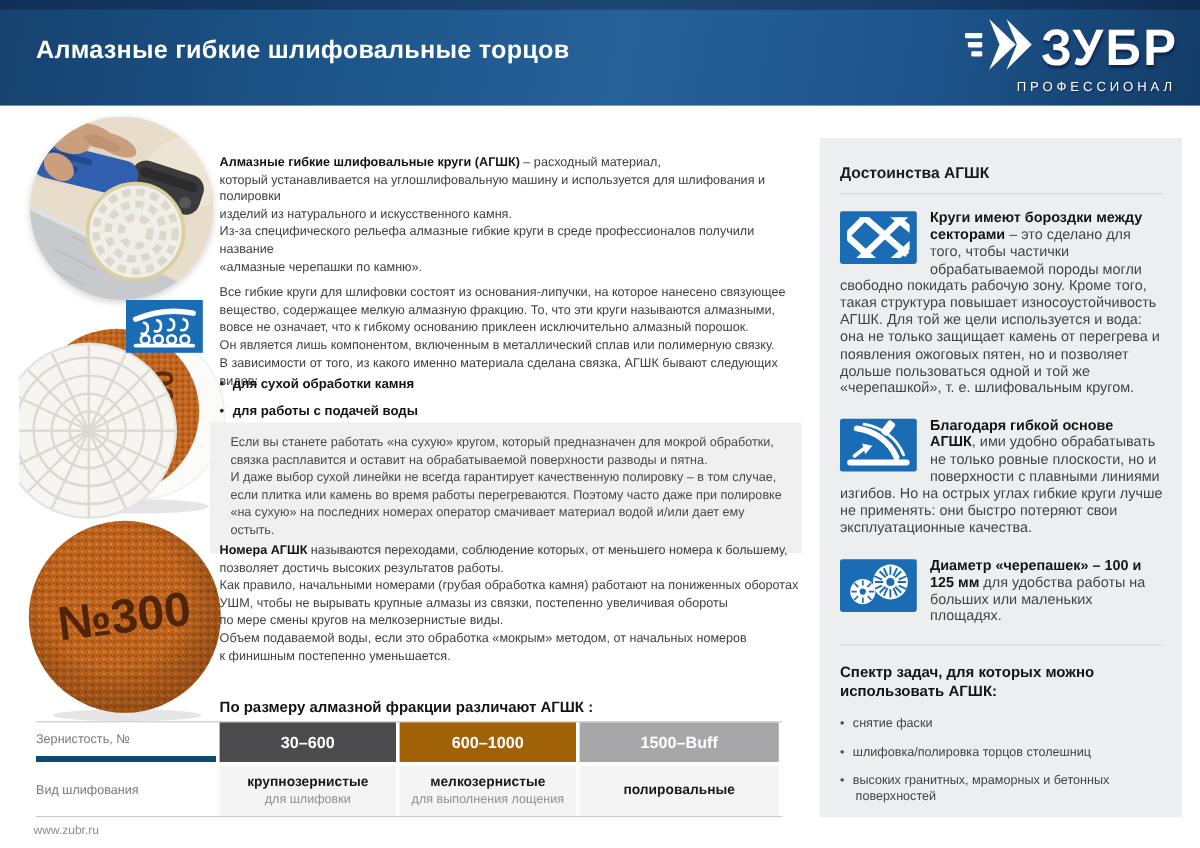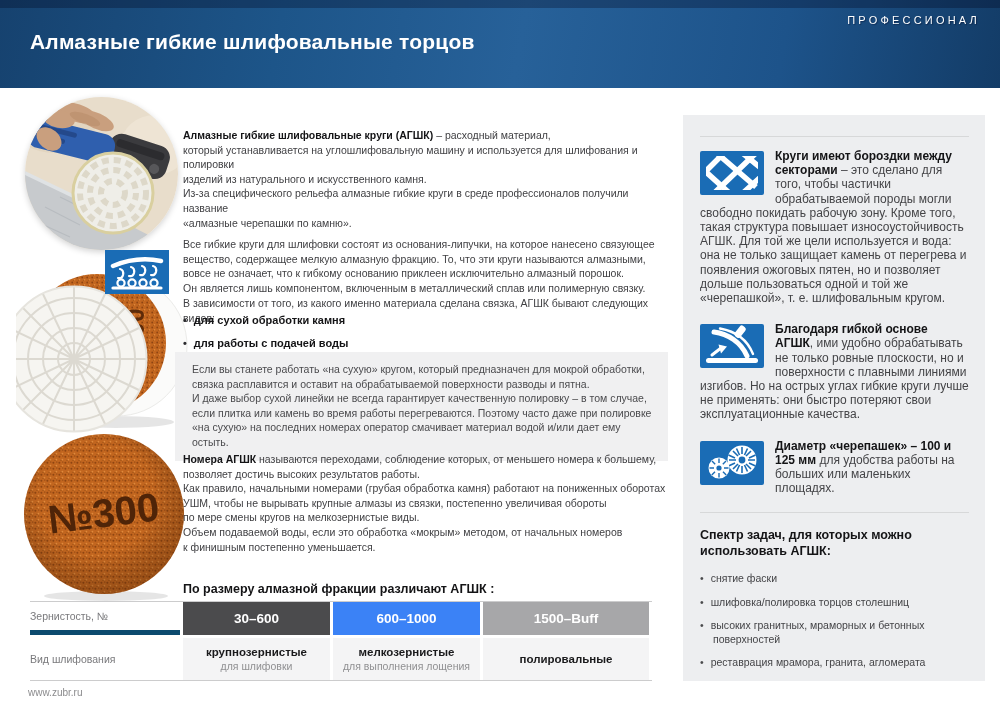--- a/index.html
+++ b/index.html
@@ -71,20 +71,34 @@
   .tasks-list li::before{content:"•";margin-right:7px;color:#4a4a4d;}
 </style>
 </head>
 <body>
 
 <div class="page">
 
   <div class="header">
     <div class="page-title">Алмазные гибкие шлифовальные торцов</div>
     <div class="brand">
+      <div class="brand-row">
+        <span>
+          <svg width="56" height="48" viewBox="0 0 58 50">
+            <g fill="#ffffff">
+              <rect x="0" y="15" width="15" height="4.6" rx="1"></rect>
+              <rect x="2.5" y="23" width="12.5" height="4.6" rx="1"></rect>
+              <rect x="5.5" y="31" width="9.5" height="4.6" rx="1"></rect>
+              <path d="M21,3 L44,25 21,47 30,25 Z"></path>
+              <path d="M36,3 L58,25 36,47 45,25 Z"></path>
+            </g>
+          </svg>
+        </span>
+        <span class="brand-name">ЗУБР</span>
+      </div>
       <div class="brand-sub">ПРОФЕССИОНАЛ</div>
     </div>
   </div>
 
   <div class="photo-circle">
     <svg width="153" height="153" viewBox="0 0 153 153">
       <rect width="153" height="153" fill="#e8ddcb"></rect>
       <ellipse cx="30" cy="30" rx="40" ry="26" fill="#e0d2ba" opacity=".7"></ellipse>
       <ellipse cx="130" cy="48" rx="34" ry="30" fill="#efe6d6" opacity=".8"></ellipse>
       <polygon points="0,74 100,122 96,127 0,80" fill="#dfe2e4"></polygon>
@@ -215,21 +229,21 @@
 по мере смены кругов на мелкозернистые виды.
 Объем подаваемой воды, если это обработка «мокрым» методом, от начальных номеров
 к финишным постепенно уменьшается.</span></div>
 
   <div class="spec-title">По размеру алмазной фракции различают АГШК :</div>
 
   <div class="spec-table">
     <div class="spec-row head">
       <div class="spec-label">Зернистость, №</div>
       <div class="spec-cell grit c1" style="background: rgb(75, 75, 77);">30–600</div>
-      <div class="spec-cell grit c2" style="background: #3b82f6;">600–1000</div>
+      <div class="spec-cell grit c2" style="background: #a16207;">600–1000</div>
       <div class="spec-cell grit c3" style="background: rgb(167, 167, 169);">1500–Buff</div>
     </div>
     <div class="spec-row body">
       <div class="spec-label">Вид шлифования</div>
       <div class="spec-cell type c1">
         <div class="tname">крупнозернистые</div>
         <div class="tdesc">для шлифовки</div>
       </div>
       <div class="spec-cell type c2">
         <div class="tname">мелкозернистые</div>
@@ -238,20 +252,21 @@
       <div class="spec-cell type c3">
         <div class="tname">полировальные</div>
 
       </div>
     </div>
   </div>
 
   <a class="site-url" href="#">www.zubr.ru</a>
 
   <div class="panel" style="background: rgb(237, 238, 240);">
+    <div class="panel-heading">Достоинства АГШК</div>
     <div class="divider"></div>
 
     <div class="adv-item">
       <span class="adv-icon">
         <svg width="64" height="44" viewBox="0 0 64 44">
           <defs>
               <clipPath id="lat">
                 <rect x="6" y="5" width="52" height="34"></rect>
               </clipPath>
             </defs>

